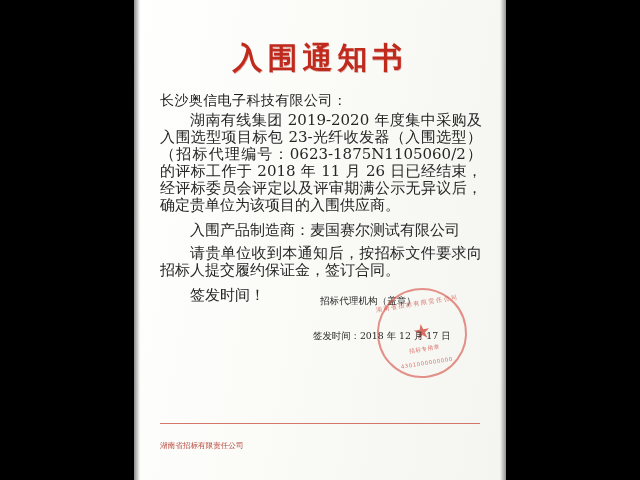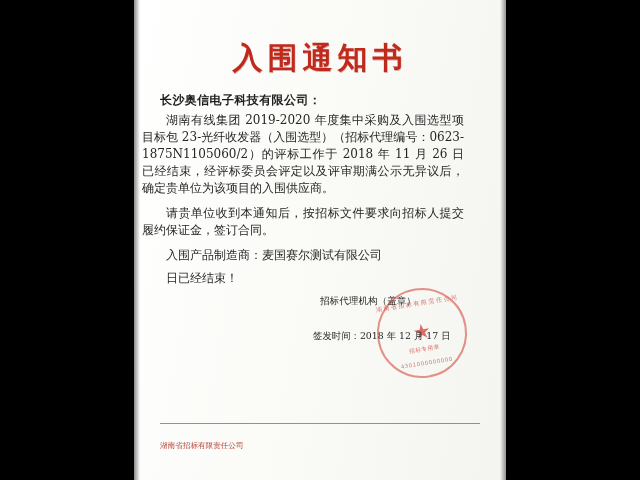--- a/index.html
+++ b/index.html
@@ -50,33 +50,33 @@
     color: #c02a1c;
     font-weight: 700;
     text-shadow: 0.5px 0.5px 0 rgba(160,30,20,0.35);
   }
   .addressee {
     position: absolute;
     left: 26px;
     top: 92px;
     width: 320px;
     font-family: "DejaVu Sans", sans-serif;
-    font-size: 12px;
-    font-weight: 700;
+    font-size: 14px;
+    font-weight: 400;
     color: #1d1d1d;
     letter-spacing: 0.4px;
   }
   .body-block {
     position: absolute;
-    left: 8px;
+    left: 26px;
     top: 112px;
     width: 322px;
     color: #262626;
     font-family: "DejaVu Serif", serif;
-    font-size: 12px;
+    font-size: 15px;
     line-height: 17px;
     text-align: justify;
   }
   .para {
     text-indent: 2em;
     margin: 0 0 8px 0;
   }
   .para.tight {
     margin-bottom: 6px;
   }
@@ -191,23 +191,23 @@
 
   <div class="page">
     <div class="paper-inner"></div>
 
     <div class="doc-title">入围通知书</div>
 
     <div class="addressee">长沙奥信电子科技有限公司：</div>
 
     <div class="body-block">
       <p class="para">湖南有线集团 2019-2020 年度集中采购及入围选型项目标包 23-光纤收发器（入围选型）（招标代理编号：0623-1875N1105060/2）的评标工作于 2018 年 11 月 26 日已经结束，经评标委员会评定以及评审期满公示无异议后，确定贵单位为该项目的入围供应商。</p>
+      <p class="para tight">入围产品制造商：麦国赛尔测试有限公司</p>
       <p class="para">请贵单位收到本通知后，按招标文件要求向招标人提交履约保证金，签订合同。</p>
-      <p class="para tight">入围产品制造商：麦国赛尔测试有限公司</p>
-      <p class="para">日已经结束！</p>
+      <p class="para">签发时间！</p>
     </div>
 
     <div class="signature-block">
       <div class="sig-line">招标代理机构（盖章）</div>
     </div>
 
     <div class="stamp">
       <div class="ring-text-top">湖南省招标有限责任公司</div>
       <div class="star">★</div>
       <div class="mid-text">招标专用章</div>

